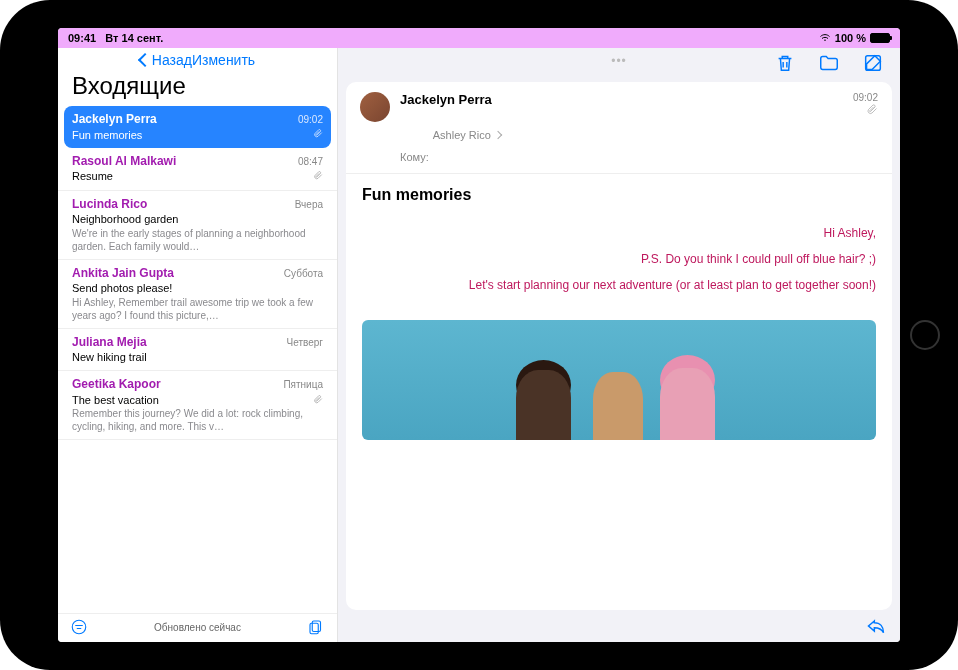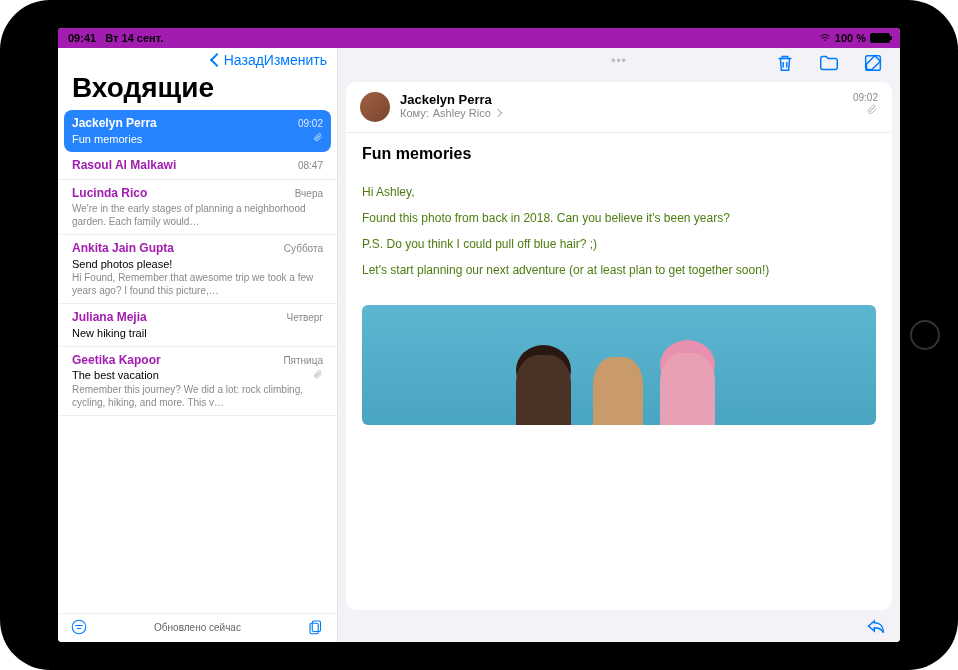--- a/index.html
+++ b/index.html
@@ -41,21 +41,21 @@
   }
   .status-bar {
     height: 20px;
     display: flex;
     justify-content: space-between;
     align-items: center;
     padding: 0 10px;
     font-size: 11px;
     font-weight: 600;
     color: #000;
-    background: #a21caf;
+    background: #f0abfc;
   }
   .status-right { display: flex; align-items: center; gap: 4px; }
   .battery-icon {
     width: 20px; height: 10px;
     border: 1px solid #000; border-radius: 2px;
     position: relative;
   }
   .battery-icon::after {
     content: ""; position: absolute; right: -3px; top: 2px;
     width: 2px; height: 4px; background: #000; border-radius: 0 1px 1px 0;
@@ -68,31 +68,31 @@
   
   .sidebar {
     width: 280px;
     background: #fff;
     display: flex;
     flex-direction: column;
     border-right: 1px solid #e3e3e3;
   }
   .sidebar-nav {
     display: flex;
-    justify-content: flex-end;
+    justify-content: center;
     align-items: center;
     padding: 4px 10px 2px;
     font-size: 14px;
     color: #007aff;
   }
   .back-btn { display: flex; align-items: center; gap: 2px; cursor: pointer; }
   .back-chevron { width: 10px; height: 10px; border-left: 2px solid #007aff; border-bottom: 2px solid #007aff; transform: rotate(45deg); }
   .sidebar-title {
-    font-size: 28px;
-    font-weight: 700;
+    font-size: 24px;
+    font-weight: 400;
     padding: 2px 14px 6px;
     color: #000;
   }
   .mail-list { flex: 1; overflow: hidden; }
   .mail-item {
     padding: 6px 14px 6px 14px;
     border-bottom: 1px solid #eee;
     font-size: 11px;
     line-height: 1.3;
     cursor: pointer;
@@ -176,34 +176,35 @@
     border-bottom: 1px solid #eee;
   }
   .avatar {
     width: 30px; height: 30px; border-radius: 50%;
     background: linear-gradient(135deg,#a06040,#7a4530);
     flex-shrink: 0;
   }
   .msg-meta { flex: 1; font-size: 11px; }
   .msg-from { font-weight: 600; font-size: 13px; color: #000; }
   .msg-to { color: #888; display:flex; align-items:center; gap:4px; }
-  .msg-to-label { color: #888; }
+  .msg-to-label { color: #888; margin-top: 44px; }
   .msg-to-name { color: #888; }
   .to-chevron { width:6px;height:6px;border-right:1px solid #aaa;border-top:1px solid #aaa;transform:rotate(45deg);display:inline-block;}
   .msg-header-right { text-align: right; font-size: 10px; color: #888; }
   .msg-subject {
     font-size: 16px; font-weight: 700;
     padding: 12px 16px 8px;
     color: #000;
   }
   .msg-body {
     padding: 4px 16px;
     font-size: 12px;
-    color: #4d7c0f;
+    color: #be185d;
     line-height: 1.5;
+    text-align: right;
   }
   .msg-body p { margin: 8px 0; }
   .photo-attachment {
     margin: 14px 16px 0;
     height: 120px;
     border-radius: 6px;
     background: linear-gradient(#5db6d0,#4aa5c2);
     position: relative;
     overflow: hidden;
   }
@@ -269,37 +270,46 @@
                 <span class="attach-icon"><svg width="10" height="10" viewBox="0 0 24 24">
                     <path d="M21 11l-9 9a5 5 0 01-7-7l9-9a3 3 0 014 4l-9 9a1 1 0 01-1.5-1.5L15 8" stroke="currentColor" fill="none" stroke-width="2"></path>
                   </svg></span>
               </div>
             </div>
             <div class="mail-item">
               <div class="mail-row1">
                 <span class="mail-sender">Rasoul Al Malkawi</span>
                 <span class="mail-time">08:47</span>
               </div>
+              <div class="mail-row2">
+                <span class="mail-subject">Resume</span>
+                <span class="attach-icon"><svg width="10" height="10" viewBox="0 0 24 24">
+                    <path d="M21 11l-9 9a5 5 0 01-7-7l9-9a3 3 0 014 4l-9 9a1 1 0 01-1.5-1.5L15 8" stroke="currentColor" fill="none" stroke-width="2"></path>
+                  </svg></span>
+              </div>
             </div>
             <div class="mail-item">
               <div class="mail-row1">
                 <span class="mail-sender">Lucinda Rico</span>
                 <span class="mail-time">Вчера</span>
               </div>
+              <div class="mail-row2">
+                <span class="mail-subject">Neighborhood garden</span>
+              </div>
               <div class="mail-preview">We're in the early stages of planning a neighborhood garden. Each family would…</div>
             </div>
             <div class="mail-item">
               <div class="mail-row1">
                 <span class="mail-sender">Ankita Jain Gupta</span>
                 <span class="mail-time">Суббота</span>
               </div>
               <div class="mail-row2">
                 <span class="mail-subject">Send photos please!</span>
               </div>
-              <div class="mail-preview">Hi Found, Remember that awesome trip we took a few years ago? I found this picture,…</div>
+              <div class="mail-preview">Hi Ashley, Remember trail awesome trip we took a few years ago? I found this picture,…</div>
             </div>
             <div class="mail-item">
               <div class="mail-row1">
                 <span class="mail-sender">Juliana Mejia</span>
                 <span class="mail-time">Четверг</span>
               </div>
               <div class="mail-row2">
                 <span class="mail-subject">New hiking trail</span>
               </div>
               <div class="mail-preview"></div>
@@ -375,21 +385,20 @@
                     <path d="M21 11l-9 9a5 5 0 01-7-7l9-9a3 3 0 014 4l-9 9a1 1 0 01-1.5-1.5L15 8" stroke="#aaa" fill="none" stroke-width="1.5"></path>
                   </svg>
               </div>
             </div>
           </div>
 
           <div class="msg-subject">Fun memories</div>
 
           <div class="msg-body">
             <p>Hi Ashley,</p>
-            <p>Found this photo from back in 2018. Can you believe it's been years?</p>
             <p>P.S. Do you think I could pull off blue hair? ;)</p>
             <p>Let's start planning our next adventure (or at least plan to get together soon!)</p>
           </div>
 
           <div class="photo-attachment">
             <div class="hair1"></div>
             <div class="person p1"></div>
             <div class="person p2"></div>
             <div class="hair3"></div>
             <div class="person p3"></div>

